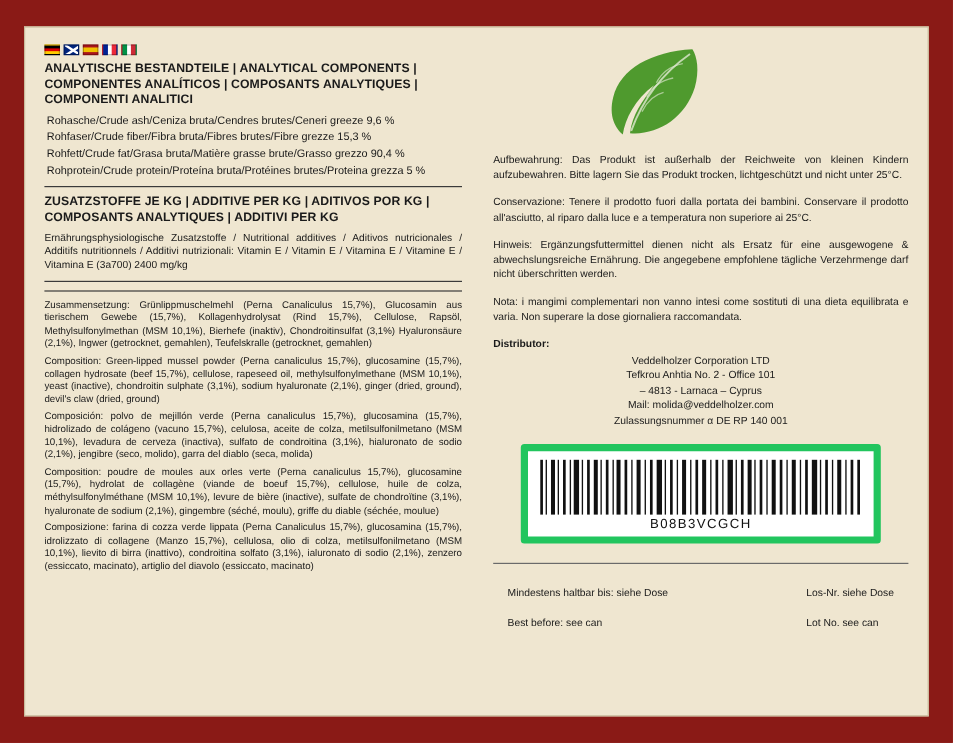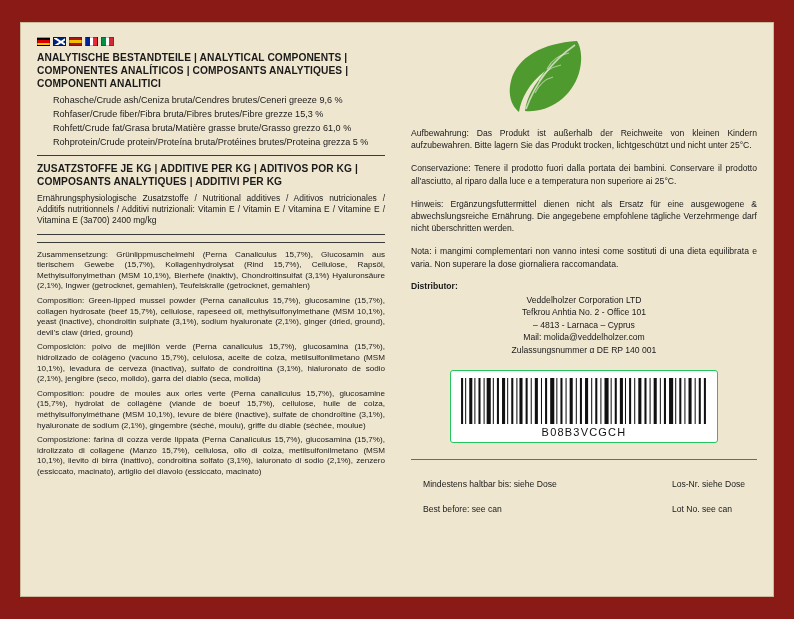--- a/index.html
+++ b/index.html
@@ -87,21 +87,21 @@
     font-weight: bold;
     line-height: 1.25;
     color: #1a1a1a;
     margin: 0 0 4px 0;
     letter-spacing: 0.1px;
   }
   .line {
     font-size: 9.1px;
     line-height: 1.32;
     color: #1a1a1a;
-    margin: 0 0 2px 16px;
+    margin: 0 0 2px 2px;
   }
   .rule {
     border: none;
     border-top: 1px solid #3a3a3a;
     margin: 7px 0 7px 0;
   }
   .block {
     font-size: 8.5px;
     line-height: 1.33;
     color: #1a1a1a;
@@ -137,23 +137,23 @@
   }
   .dist-line {
     font-size: 8.6px;
     line-height: 1.45;
     color: #1a1a1a;
     margin: 0;
     text-align: center;
   }
   .barcode-box {
     margin: 14px auto 0 auto;
-    width: 268px;
+    width: 300px;
     background: #fff;
-    border: 1px solid #22c55e;
+    border: 6px solid #22c55e;
     border-radius: 3px;
     padding: 7px 8px 4px 8px;
     box-sizing: border-box;
     text-align: center;
   }
   .bars {
     height: 46px;
     width: 100%;
     display: block;
   }
@@ -197,21 +197,21 @@
         <span class="flag flag-gb"></span>
         <span class="flag flag-es"></span>
         <span class="flag flag-fr"></span>
         <span class="flag flag-it"></span>
       </div>
 
       <p class="hdr">ANALYTISCHE BESTANDTEILE | ANALYTICAL COMPONENTS | COMPONENTES ANALÍTICOS | COMPOSANTS ANALYTIQUES | COMPONENTI ANALITICI</p>
 
       <p class="line">Rohasche/Crude ash/Ceniza bruta/Cendres brutes/Ceneri greeze 9,6 %</p>
       <p class="line">Rohfaser/Crude fiber/Fibra bruta/Fibres brutes/Fibre grezze 15,3 %</p>
-      <p class="line">Rohfett/Crude fat/Grasa bruta/Matière grasse brute/Grasso grezzo 61,0 %</p>
+      <p class="line">Rohfett/Crude fat/Grasa bruta/Matière grasse brute/Grasso grezzo 90,4 %</p>
       <p class="line">Rohprotein/Crude protein/Proteína bruta/Protéines brutes/Proteina grezza 5 %</p>
 
       <hr class="rule">
 
       <p class="hdr">ZUSATZSTOFFE JE KG | ADDITIVE PER KG | ADITIVOS POR KG | COMPOSANTS ANALYTIQUES | ADDITIVI PER KG</p>
 
       <p class="block">Ernährungsphysiologische Zusatzstoffe / Nutritional additives / Aditivos nutricionales / Additifs nutritionnels / Additivi nutrizionali:  Vitamin E / Vitamin E / Vitamina E / Vitamine E / Vitamina E  (3a700)  2400 mg/kg</p>
 
       <hr class="rule">
 

